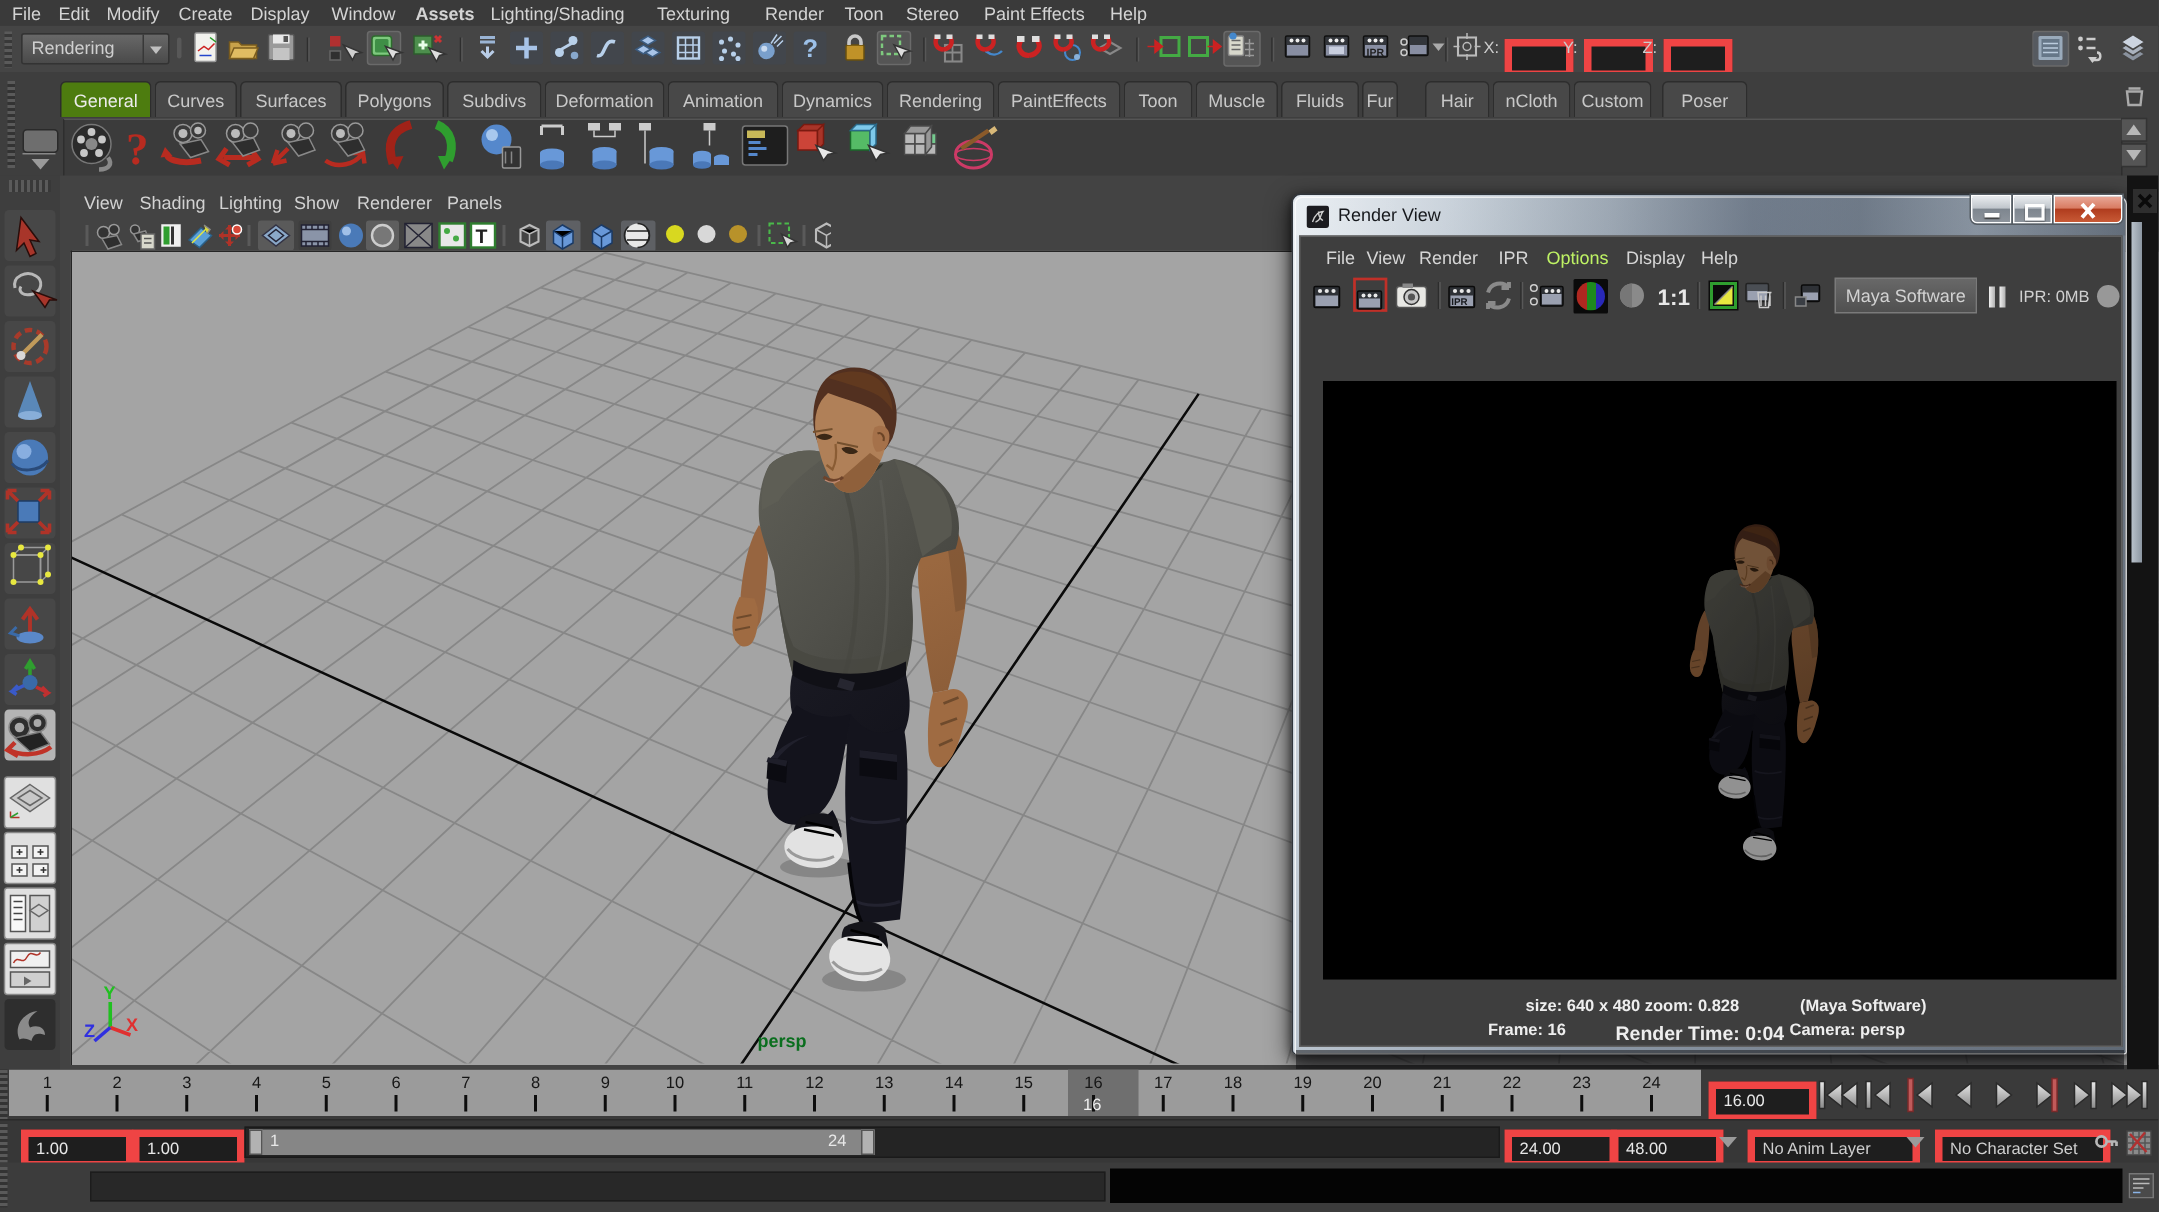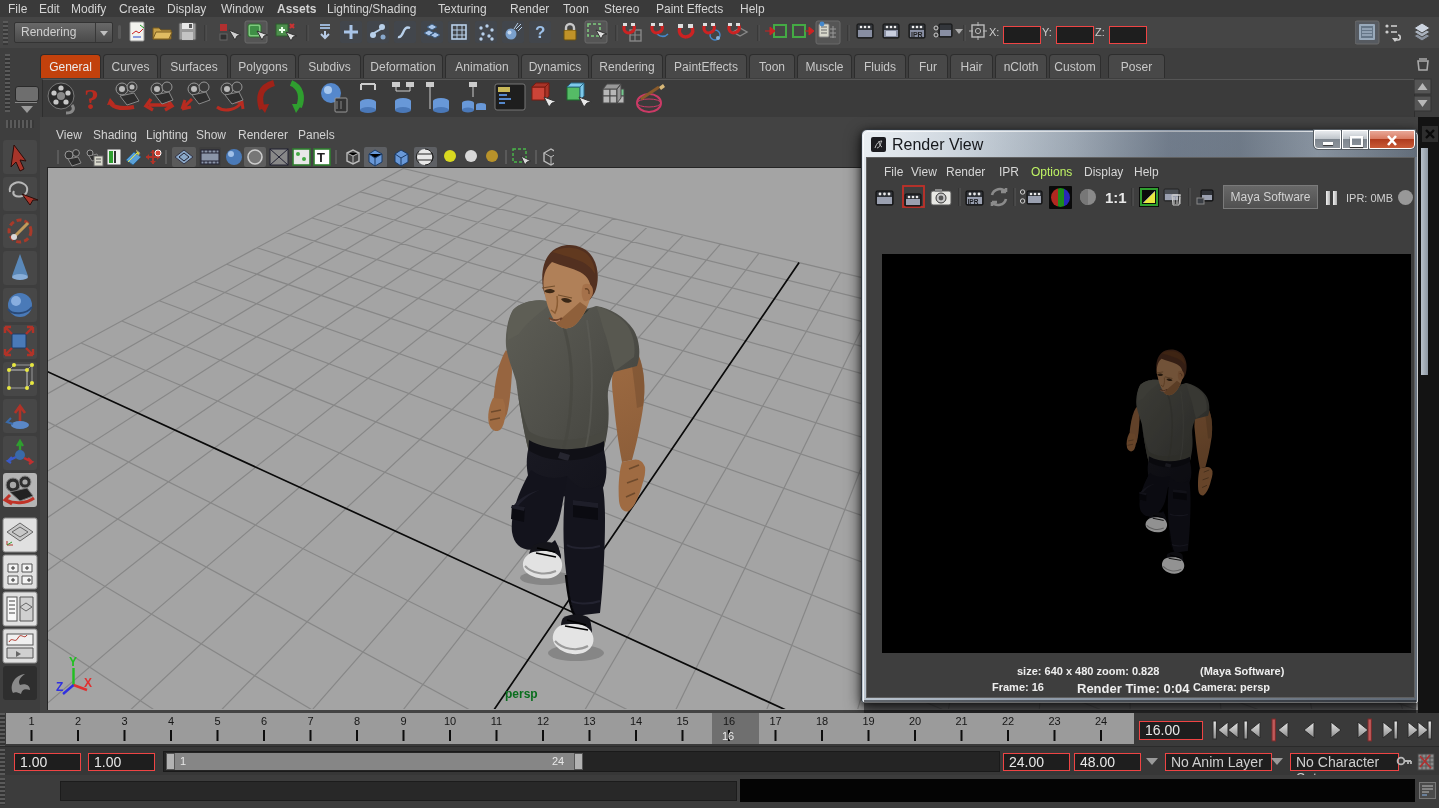--- a/index.html
+++ b/index.html
@@ -1,25 +1,25 @@
 <!DOCTYPE html>
 <html><head><meta charset="utf-8">
 <style>
 html,body{margin:0;padding:0;background:#222;}
 #root{position:relative;width:1439px;height:808px;overflow:hidden;
   font-family:"Liberation Sans",sans-serif;background:#3c3c3c;}
 .abs{position:absolute;}
 .txt{position:absolute;white-space:nowrap;}
-.fld{position:absolute;background:#1e1e1e;border:1px solid #ef4444;color:#e8e8e8;
-  font-size:14px;line-height:17px;padding-left:5px;}
+.fld{position:absolute;background:#1e1e1e;border:5px solid #ef4444;color:#e8e8e8;
+  font-size:11px;line-height:17px;padding-left:5px;}
 .vsep{position:absolute;width:3px;border-radius:2px;background:#585858;}
 .tab{position:absolute;top:0;height:24px;line-height:24px;text-align:center;
   background:#484848;border:1px solid #2d2d2d;border-bottom:none;
   border-radius:4px 4px 0 0;box-sizing:border-box;}
-.tab.on{background:#c2410c;color:#ececec;}
+.tab.on{background:#4d7c0f;color:#ececec;}
 </style></head>
 <body>
 <div id="root">
 <svg width="0" height="0" style="position:absolute;">
       <defs>
         <linearGradient id="shg" x1="515" y1="310" x2="645" y2="400" gradientUnits="userSpaceOnUse">
 <stop offset="0" stop-color="#5c5c54"></stop>
           <stop offset="0.55" stop-color="#50504a"></stop>
           <stop offset="1" stop-color="#45453f"></stop>
         </linearGradient>
@@ -358,21 +358,21 @@
   <span class="tab" style="left:230px;width:66px;">Polygons</span>
   <span class="tab" style="left:298px;width:63px;">Subdivs</span>
   <span class="tab" style="left:363px;width:80px;">Deformation</span>
   <span class="tab" style="left:445px;width:74px;">Animation</span>
   <span class="tab" style="left:521px;width:68px;">Dynamics</span>
   <span class="tab" style="left:591px;width:72px;">Rendering</span>
   <span class="tab" style="left:665px;width:82px;">PaintEffects</span>
   <span class="tab" style="left:749px;width:46px;">Toon</span>
   <span class="tab" style="left:797px;width:55px;">Muscle</span>
   <span class="tab" style="left:854px;width:52px;">Fluids</span>
-  <span class="tab" style="left:908px;width:40px;">Fur</span>
+  <span class="tab" style="left:908px;width:24px;">Fur</span>
   <span class="tab" style="left:950px;width:43px;">Hair</span>
   <span class="tab" style="left:995px;width:52px;">nCloth</span>
   <span class="tab" style="left:1049px;width:52px;">Custom</span>
   <span class="tab" style="left:1108px;width:57px;">Poser</span>
  </div>
 
  <div class="abs" style="left:42px;top:31px;width:1371px;height:38px;background:#3b3b3b;border:1px solid #2e2e2e;border-top:1px solid #555;"></div>
  <svg class="abs" style="left:42px;top:31px;" width="700" height="38" viewBox="0 0 700 38">
 
   <g transform="translate(3,2)">
@@ -753,21 +753,21 @@
 </div>
 
 <div class="abs" id="renderview" style="left:861px;top:129px;width:557px;height:574px;background:linear-gradient(105deg,#e3e9ef 0%,#bec8d2 20%,#929ead 45%,#7e8996 65%,#6b7582 85%,#5f6975 100%);border-radius:6px 6px 3px 3px;border:1px solid #30353b;box-shadow:0 5px 16px rgba(0,0,0,0.7),0 2px 6px rgba(0,0,0,0.5);box-sizing:border-box;">
  <div class="abs" style="left:1px;top:1px;width:553px;height:570px;border:1px solid rgba(255,255,255,0.75);border-radius:5px 5px 2px 2px;pointer-events:none;"></div>
  <div class="abs" style="left:2px;top:1px;width:553px;height:26px;border-radius:5px 5px 0 0;background:linear-gradient(90deg,rgba(255,255,255,0.25) 0%,rgba(255,255,255,0.05) 18%,rgba(20,30,40,0.10) 38%,rgba(20,30,45,0.28) 55%,rgba(15,25,38,0.22) 68%,rgba(220,230,240,0.10) 82%,rgba(20,30,40,0.15) 100%);"></div>
 
  <svg class="abs" style="left:9px;top:7px;" width="15" height="15" viewBox="0 0 15 15">
         <rect width="15" height="15" fill="#1c1c20" rx="2"></rect>
         <path d="M4 11c2-6 5-7 7-7-2 2-1 6-5 7m2-7c0 3 1 5 3 6" stroke="#cfcfcf" stroke-width="0.9" fill="none"></path>
       </svg>
- <span class="txt" style="left:30px;top:6px;font-size:16px;color:#16181c;">Render View</span>
+ <span class="txt" style="left:30px;top:6px;font-size:12px;color:#16181c;">Render View</span>
 
  <div class="abs" style="left:452px;top:0;width:27px;height:19px;background:linear-gradient(180deg,#e8ebee 0%,#c0c6cc 45%,#7e868f 50%,#8d949c 100%);border:1px solid #fff;outline:1px solid #555c63;border-radius:0 0 0 4px;box-sizing:border-box;">
    <div class="abs" style="left:8px;top:11px;width:10px;height:3px;background:#fdfdfd;box-shadow:0 1px 1px #333;"></div>
       </div>
  <div class="abs" style="left:480px;top:0;width:26px;height:19px;background:linear-gradient(180deg,#e8ebee 0%,#c0c6cc 45%,#7e868f 50%,#8d949c 100%);border:1px solid #fff;outline:1px solid #555c63;box-sizing:border-box;">
    <div class="abs" style="left:7px;top:5px;width:9px;height:7px;border:2px solid #fdfdfd;box-shadow:0 1px 1px #333;"></div>
       </div>
  <div class="abs" style="left:507px;top:0;width:46px;height:19px;background:linear-gradient(180deg,#e8a797 0%,#d97c63 45%,#b03c1e 50%,#c85a36 100%);border:1px solid #fff;outline:1px solid #555c63;border-radius:0 0 4px 0;box-sizing:border-box;">
    <svg class="abs" style="left:15px;top:3px;" width="14" height="13" viewBox="0 0 14 13">
           <path d="M3 2l8 9m0-9l-8 9" stroke="#fff" stroke-width="2.6"></path>

